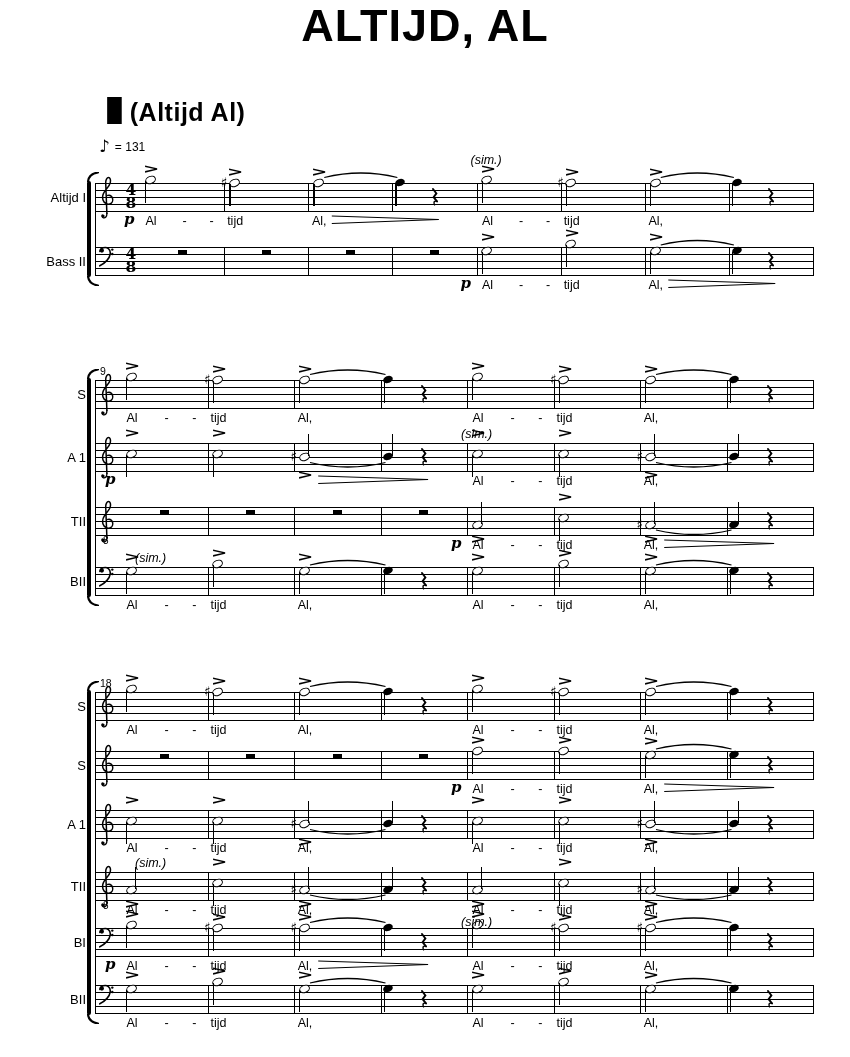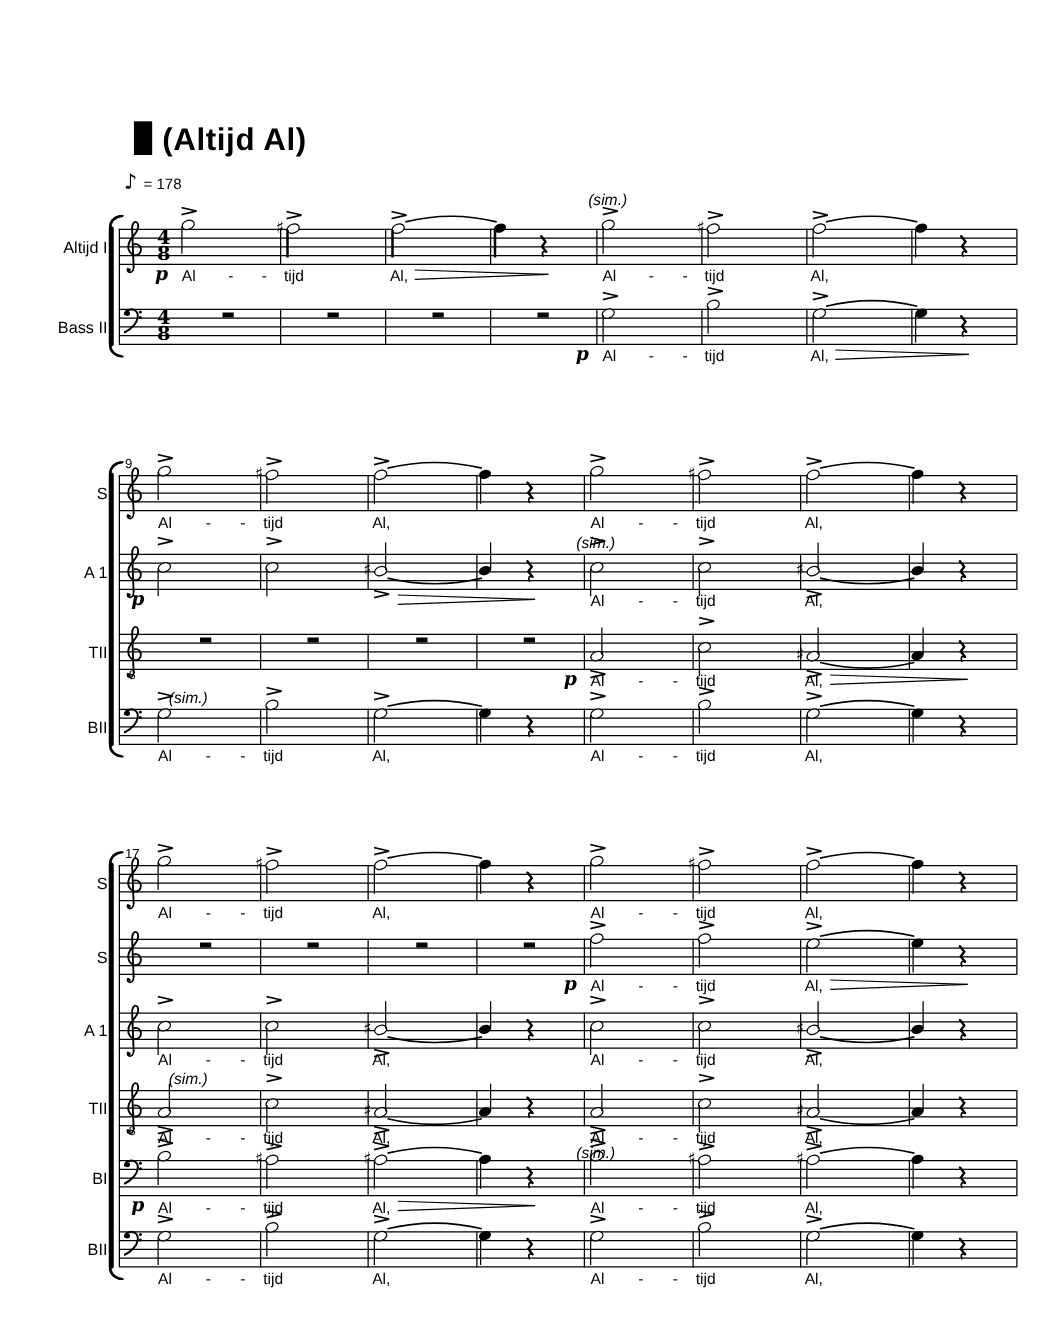--- a/index.html
+++ b/index.html
@@ -34,27 +34,28 @@
   .tsig{position:absolute;font-family:"DejaVu Serif",serif;font-weight:bold;
         font-size:15.5px;line-height:14px;width:16px;text-align:center;}
   .brkt{position:absolute;width:4px;background:#000;border-radius:2px;}
   .oct8{position:absolute;font-size:10px;line-height:10px;}
   svg.ovl{position:absolute;pointer-events:none;}
 </style>
 </head>
 <body>
 
 <div class="page">
+  <div class="title">ALTIJD, AL</div>
   <div class="section">
     <span class="marker">I</span>
     <span class="sectname">(Altijd Al)</span>
   </div>
   <div class="tempo">
     <span class="tnote">♪</span>
-    <span class="teq">= 178</span>
+    <span class="teq">= 131</span>
   </div>
   <div id="score">
       <div class="brkt" style="left: 87px; top: 181px; height: 96px;"></div>
       <svg viewBox="0 0 12 10" width="12" height="10" class="ovl" style="left: 87px; top: 172px;">
         <path d="M1 10 Q1.5 2 11 0.5" fill="none" stroke="#000" stroke-width="2.2" stroke-linecap="round"></path>
       </svg>
       <svg viewBox="0 0 12 10" width="12" height="10" class="ovl" style="left: 87px; top: 276px;">
         <path d="M1 0 Q1.5 8 11 9.5" fill="none" stroke="#000" stroke-width="2.2" stroke-linecap="round"></path>
       </svg>
       <div class="bline" style="left: 95px; top: 183px; height: 92px;"></div>
@@ -436,21 +437,21 @@
       </svg>
       <div class="bline" style="left: 813px; top: 567px; height: 28.5px;"></div>
       <div class="brkt" style="left: 87px; top: 690px; height: 325px;"></div>
       <svg viewBox="0 0 12 10" width="12" height="10" class="ovl" style="left: 87px; top: 681px;">
         <path d="M1 10 Q1.5 2 11 0.5" fill="none" stroke="#000" stroke-width="2.2" stroke-linecap="round"></path>
       </svg>
       <svg viewBox="0 0 12 10" width="12" height="10" class="ovl" style="left: 87px; top: 1014px;">
         <path d="M1 0 Q1.5 8 11 9.5" fill="none" stroke="#000" stroke-width="2.2" stroke-linecap="round"></path>
       </svg>
       <div class="bline" style="left: 95px; top: 692px; height: 321px;"></div>
-      <div class="mnum" style="left: 100px; top: 677px;">17</div>
+      <div class="mnum" style="left: 100px; top: 677px;">18</div>
       <div class="lbl" style="left: 6px; top: 699px; width: 80px;">S</div>
       <div class="sline" style="left: 95px; top: 692px; width: 718px;"></div>
       <div class="sline" style="left: 95px; top: 699px; width: 718px;"></div>
       <div class="sline" style="left: 95px; top: 706px; width: 718px;"></div>
       <div class="sline" style="left: 95px; top: 713px; width: 718px;"></div>
       <div class="sline" style="left: 95px; top: 720px; width: 718px;"></div>
       <svg viewBox="0 0 17 44" width="17" height="44" class="ovl" style="left: 98px; top: 685px;">
         <path d="M8.9 37.5 L7.7 7 C7.6 3.8 9 1.5 10.5 1.5 C12.1 1.5 12.9 3.9 12.3 6.6 C11.5 10.2 8.5 12.6 6.5 15.6 C4.7 18.4 4.1 21.2 5 23.9 C6.1 27 9.2 28.9 11.8 28 C14.2 27.2 15.2 24.5 14.5 22.3 C13.8 20.1 11.7 18.9 9.7 19.4" fill="none" stroke="#000" stroke-width="1.5" stroke-linecap="round"></path>
         <path d="M8.9 37.5 C9 40.6 7.2 42.3 5.4 41.8 C4 41.4 3.5 39.9 4.3 38.9" fill="none" stroke="#000" stroke-width="1.3" stroke-linecap="round"></path>
         <circle cx="5.1" cy="40" r="1.5" fill="#000"></circle>

